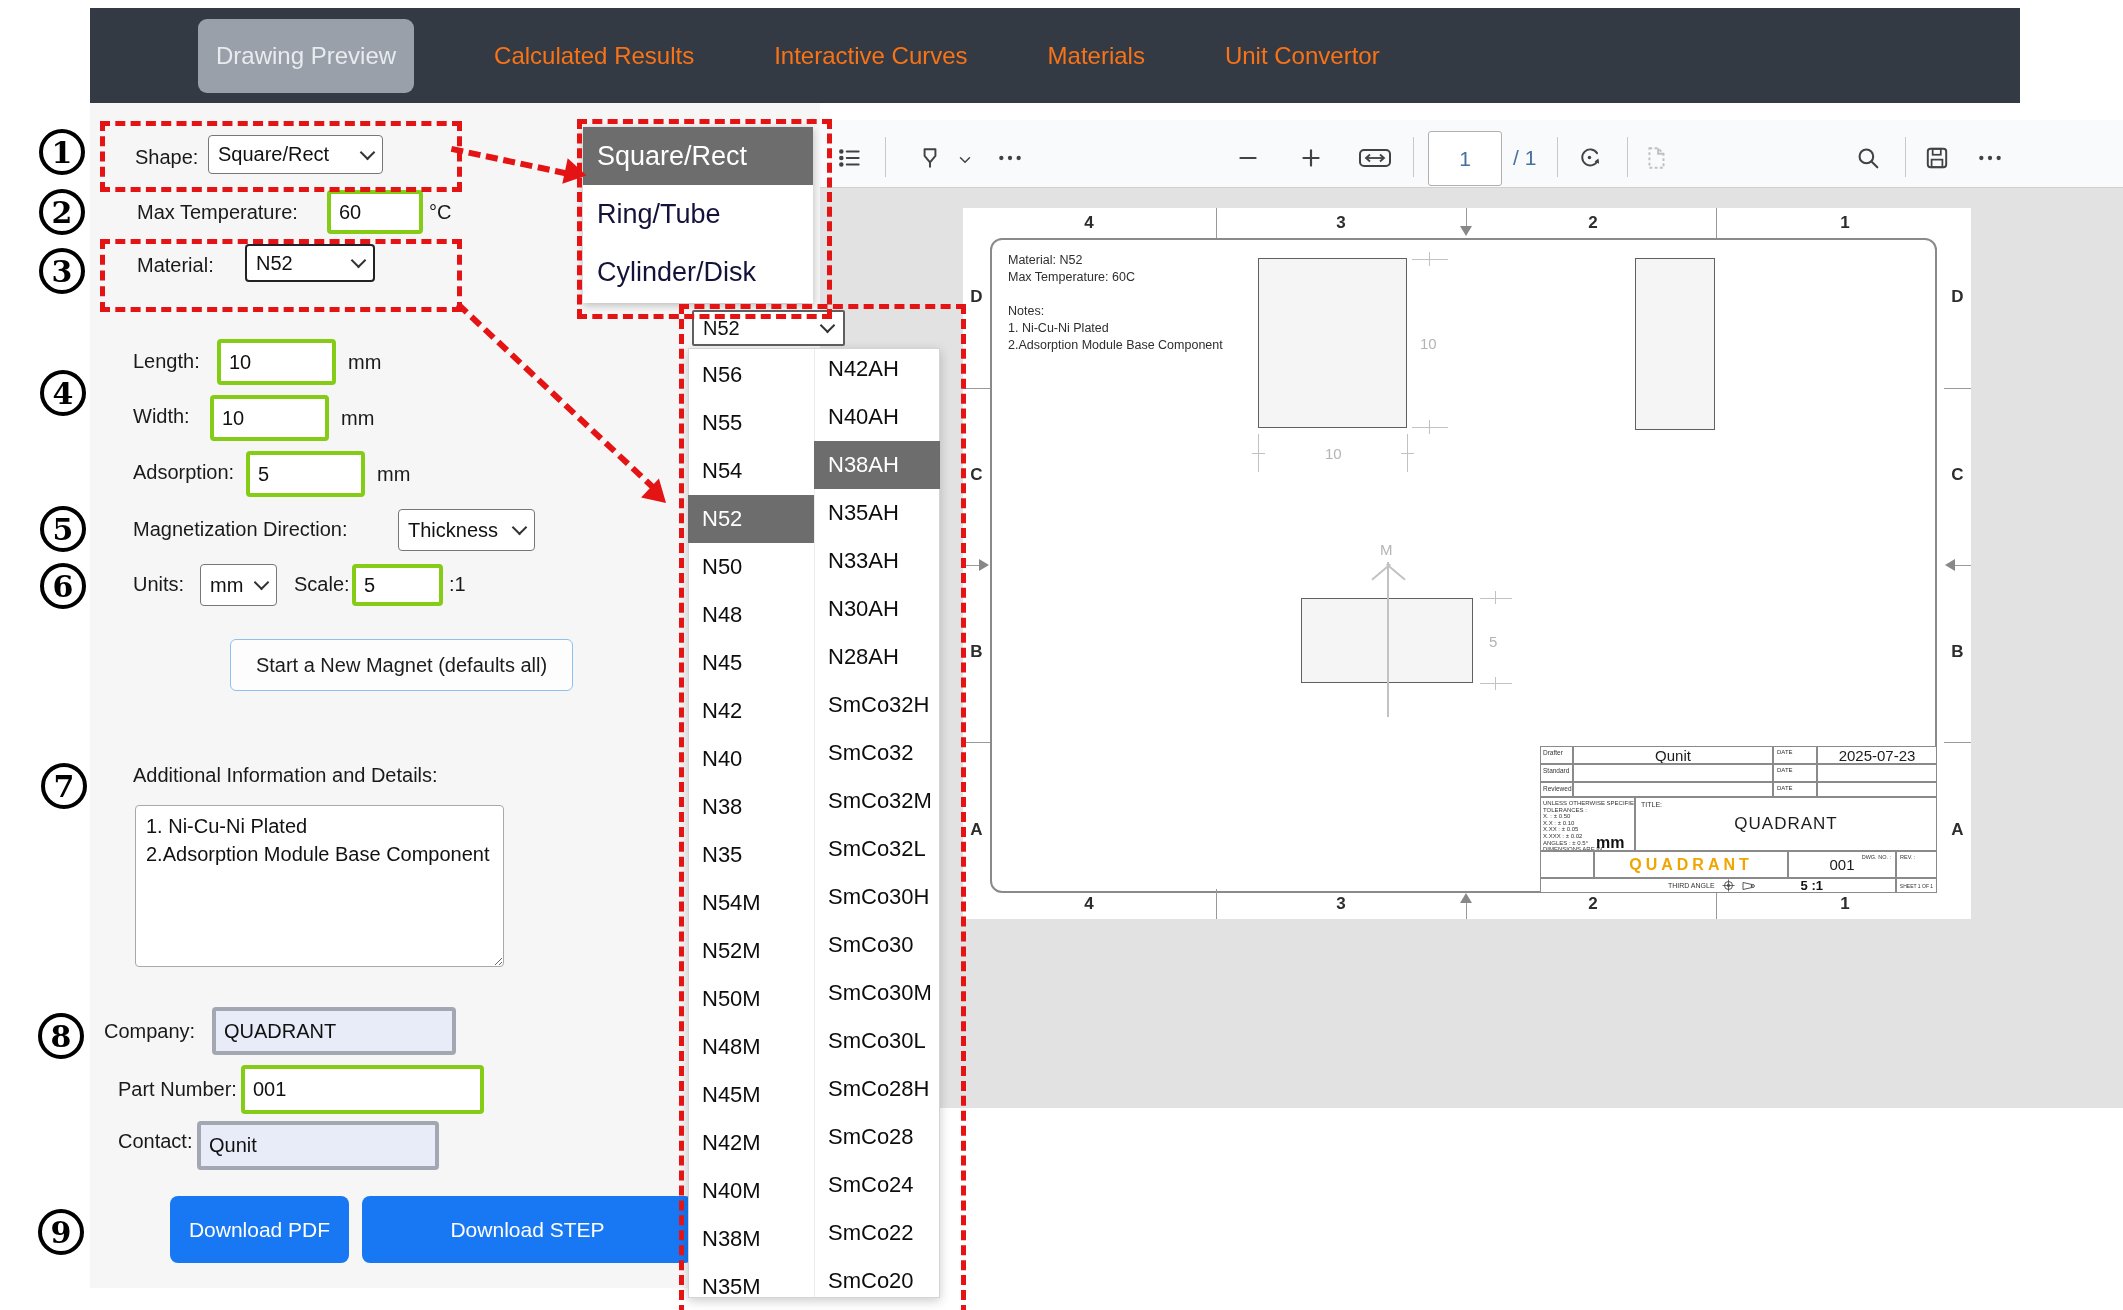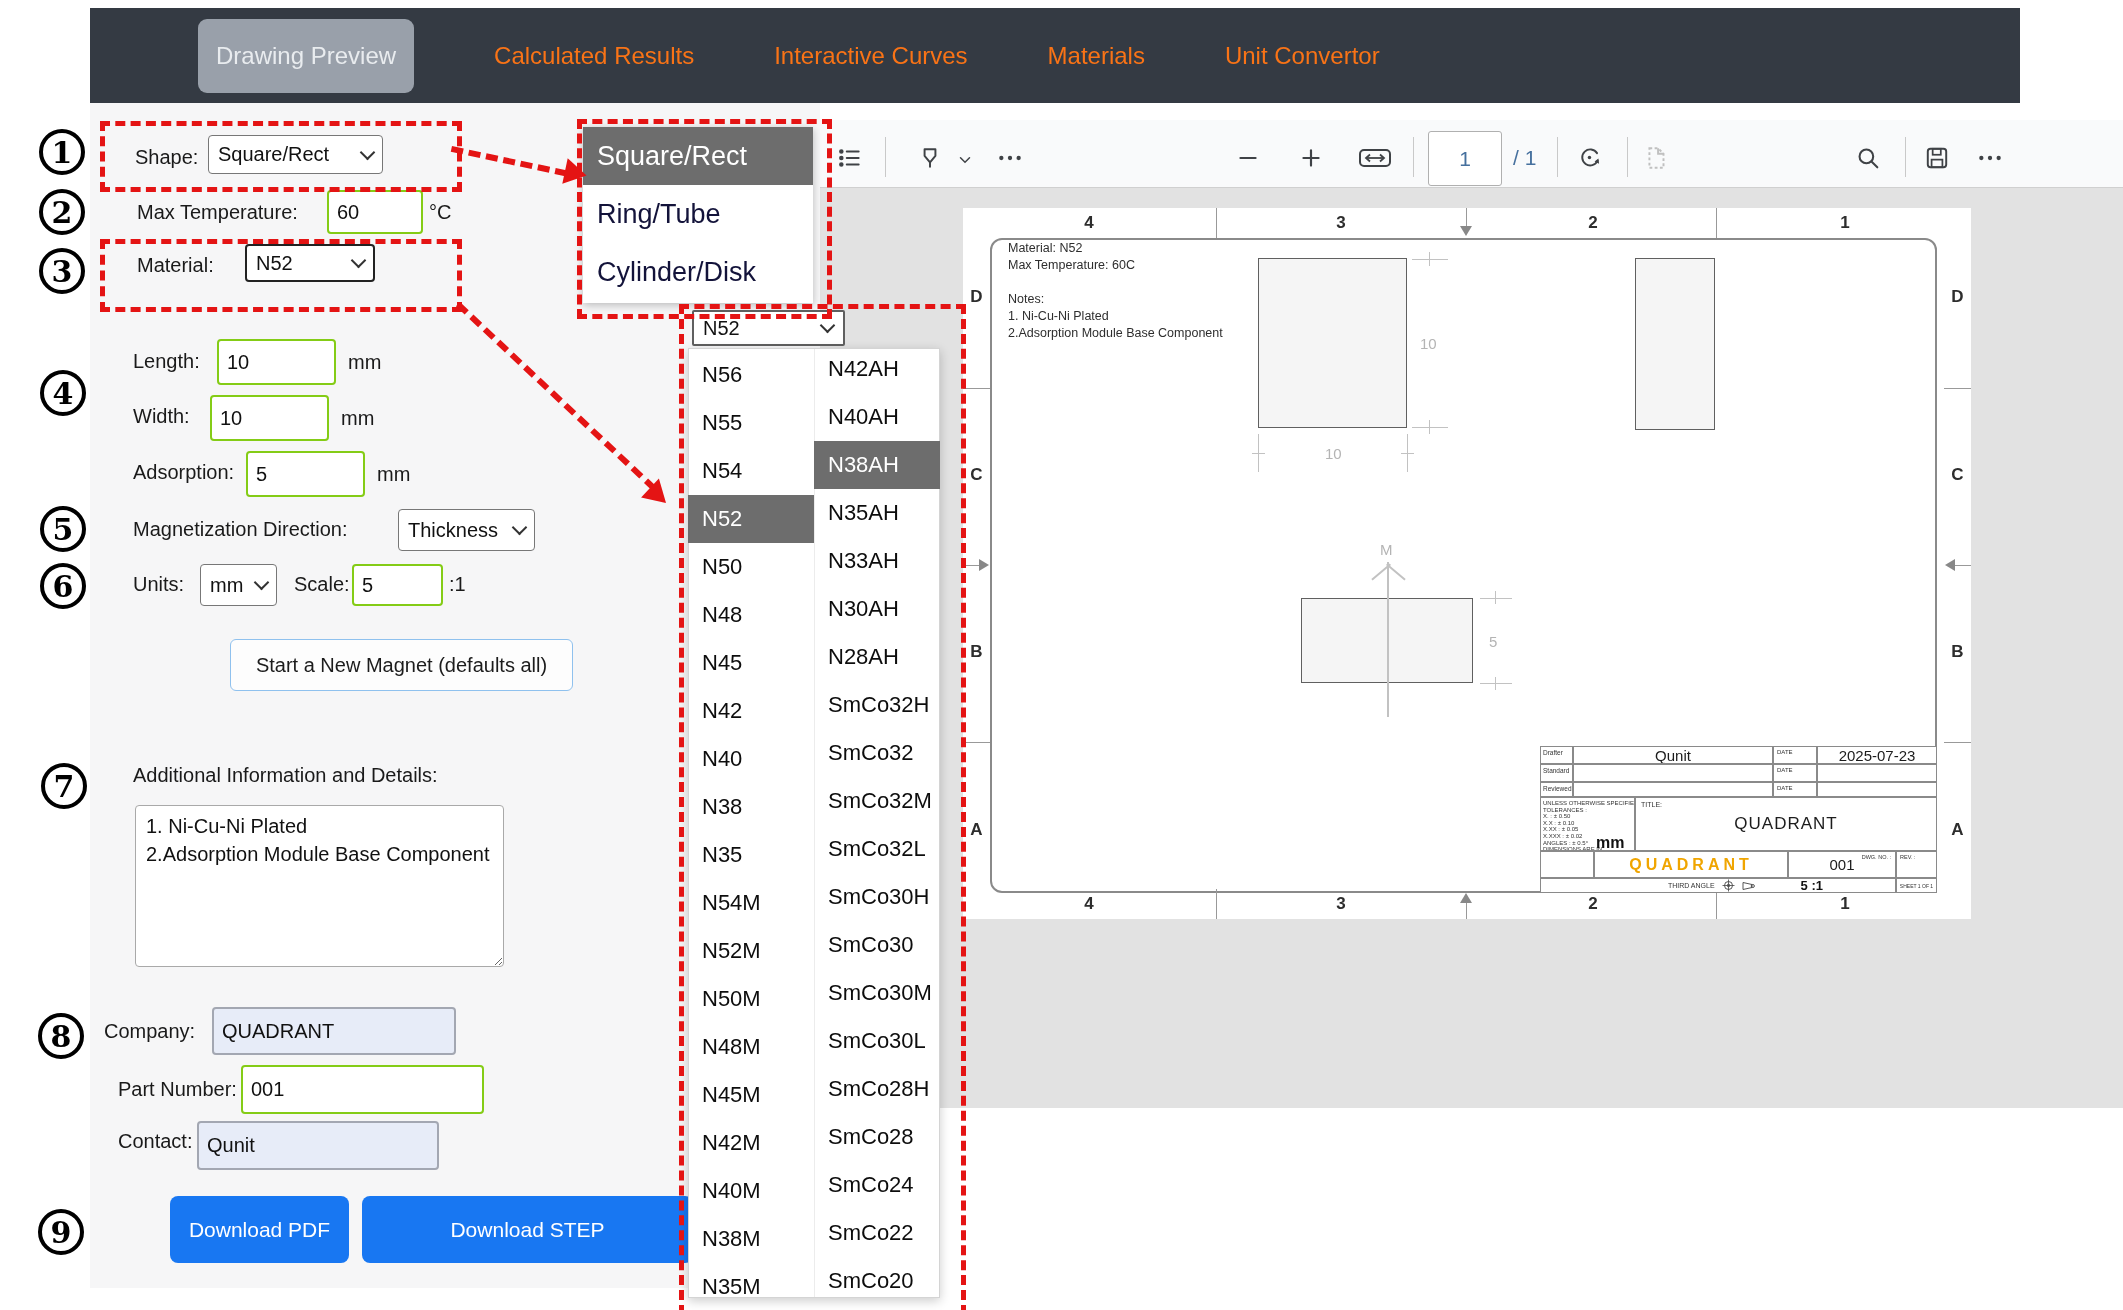--- a/index.html
+++ b/index.html
@@ -9,21 +9,21 @@
   
   #navbar{position:absolute;left:90px;top:8px;width:1930px;height:95px;background:#343a43;
           display:flex;align-items:center;padding-left:108px;gap:80px;box-sizing:border-box;}
   .nav-tab{font-size:24px;color:#f97316;white-space:nowrap;cursor:pointer;}
   .nav-tab.active{background:#99a0aa;color:#e9ecef;border-radius:9px;height:74px;
                   display:flex;align-items:center;padding:0 18px;}
 
   
   #panel{position:absolute;left:90px;top:103px;width:730px;height:1185px;background:#f6f6f7;}
   .flabel{position:absolute;font-size:20px;color:#1a1a1a;white-space:nowrap;}
-  .finput{position:absolute;border:2px solid #84cc16;border-radius:4px;background:#fff;
+  .finput{position:absolute;border:4px solid #84cc16;border-radius:4px;background:#fff;
           font-family:"Liberation Sans",sans-serif;font-size:20px;color:#111;
           padding:0 8px;box-sizing:border-box;}
   .finput.lav{background:#e7ecf8;border-color:#a3a7b2;}
   .fselect{position:absolute;border:1px solid #777;border-radius:4px;background:#fff;
            font-size:20px;color:#111;display:flex;align-items:center;padding:0 26px 0 9px;
            box-sizing:border-box;cursor:pointer;}
   .fselect .chev{position:absolute;right:9px;top:50%;width:9px;height:9px;margin-top:-8px;
                  border-right:2px solid #333;border-bottom:2px solid #333;transform:rotate(45deg);}
   #material-select-form{border:2px solid #222;}
   .btn-light{position:absolute;border:1px solid #8fc1ee;border-radius:6px;background:#fdfdfd;
@@ -91,21 +91,21 @@
   #sheet{position:absolute;left:963px;top:208px;width:1008px;height:711px;background:#fff;}
   #frame{position:absolute;left:990px;top:238px;width:947px;height:655px;border:2px solid #8a8a8a;
          border-radius:12px;box-sizing:border-box;}
   .zoneband-h{position:absolute;left:963px;width:1008px;height:30px;display:flex;}
   .zoneband-v{position:absolute;left:963px;top:208px;width:27px;height:711px;display:flex;flex-direction:column;}
   .zcell{flex:1;display:flex;align-items:center;justify-content:center;font-weight:bold;
          font-size:17px;color:#2d2d2d;}
   .ztick{position:absolute;background:#999;}
   .zarrow{position:absolute;width:0;height:0;}
 
-  #sheet-notes{position:absolute;left:1008px;top:240px;z-index:2;}
+  #sheet-notes{position:absolute;left:1008px;top:252px;z-index:2;}
   .note-line{font-size:12.5px;line-height:17px;color:#2e2e2e;min-height:17px;white-space:nowrap;}
 
   .part{position:absolute;background:#f5f5f5;border:1.5px solid #606060;box-sizing:border-box;}
   .dline{position:absolute;background:#c2c2c2;}
   .dimtxt{position:absolute;color:#b4b4b4;font-size:15px;}
 
   
   #tblock{position:absolute;left:1540px;top:746px;width:397px;height:147px;background:#fff;z-index:2;}
   .tb-cell{position:absolute;border:1px solid #8a8a8a;box-sizing:border-box;overflow:hidden;}
   .tb-rowlabel{font-size:6.5px;color:#333;padding:2px 0 0 2px;}

